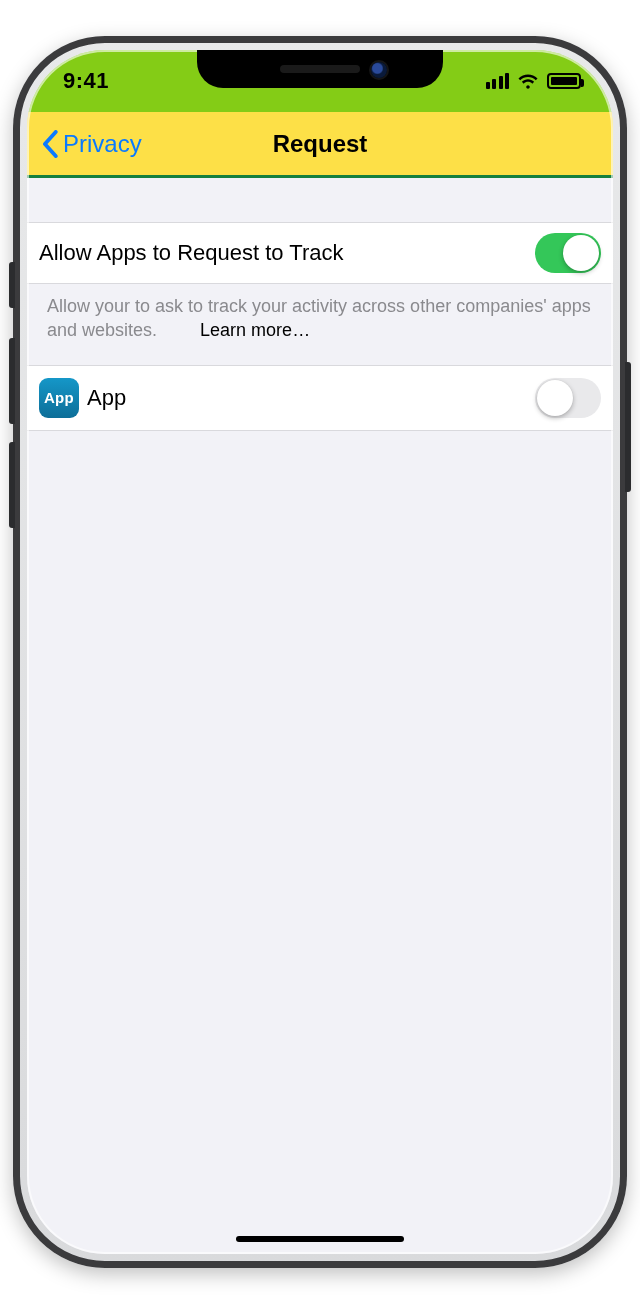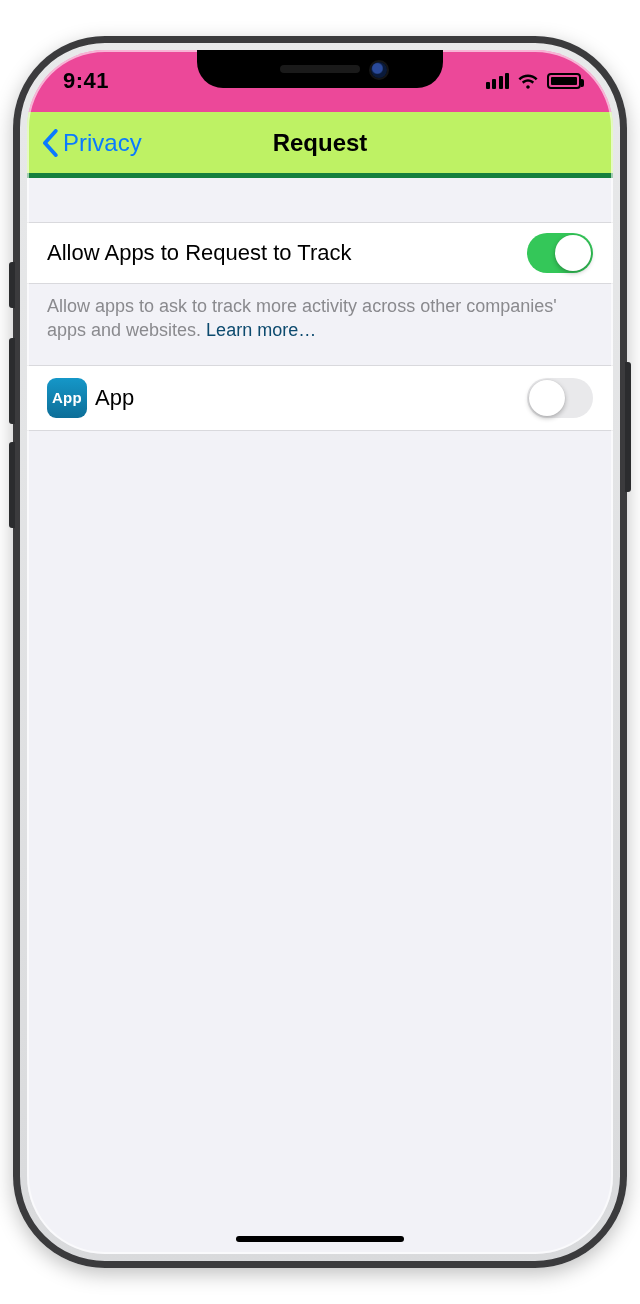--- a/index.html
+++ b/index.html
@@ -68,21 +68,21 @@
       position:absolute; right:56px; top:12px;
       width:16px; height:16px; border-radius:50%;
       background: radial-gradient(circle at 40% 40%, #2a4a9a 0 35%, #0a1a3a 45% 100%);
       box-shadow: 0 0 0 2px #151515;
     }
 
     
     .statusbar{
       position:relative;
       height:62px;
-      background:#ec4899;
+      background:#84cc16;
       display:flex; align-items:center; justify-content:space-between;
       padding: 0 32px 0 36px;
       font-weight:600;
     }
     .time{ font-size:22px; letter-spacing:.5px; }
     .indicators{ display:flex; align-items:center; gap:8px; }
     .signal{
       display:flex; align-items:flex-end; gap:2.5px;
     }
     .signal i{
@@ -102,22 +102,22 @@
       background:#000; border-radius:1px;
     }
     .battery::after{
       content:""; position:absolute; right:-5px; top:4px;
       width:3px; height:8px; background:#000; border-radius:0 2px 2px 0;
     }
 
     
     .navbar{
       height:66px;
-      background:#bef264;
-      border-bottom:5px solid #15803d;
+      background:#fde047;
+      border-bottom:3px solid #15803d;
       position:relative;
       display:flex; align-items:center; justify-content:center;
     }
     .nav-title{
       font-size:24px; font-weight:700; color:#000;
     }
     .nav-back{
       position:absolute; left:14px; top:50%; transform:translateY(-50%);
       display:flex; align-items:center; gap:4px;
       color:#0a7aff; font-size:24px;
@@ -127,34 +127,34 @@
     
     .content{
       background:#f2f2f7;
     }
     .spacer{ height:44px; }
 
     .cell{
       background:#fff;
       border-top:1px solid #d9d9dd;
       border-bottom:1px solid #d9d9dd;
-      padding:0 20px;
+      padding:0 12px;
       height:62px;
       display:flex; align-items:center; justify-content:space-between;
     }
     .cell-label{
       font-size:22px; color:#000;
     }
 
     .footer-text{
       padding:10px 20px 22px;
       font-size:18px; line-height:1.35;
       color:#8a8a8e;
     }
-    .footer-text a{ color:#0c4a6e; text-decoration:none; }
+    .footer-text a{ color:#000000; text-decoration:none;margin-left:38px; }
 
     .app-cell{
       height:66px;
     }
     .app-left{ display:flex; align-items:center; gap:8px; }
     .app-icon{
       width:40px; height:40px; border-radius:9px;
       background: linear-gradient(180deg,#1597c8,#0d6e98);
       color:#fff; font-weight:700; font-size:15px;
       display:flex; align-items:center; justify-content:center;
@@ -237,21 +237,21 @@
       <div class="spacer"></div>
 
       <div class="cell">
         <span class="cell-label">Allow Apps to Request to Track</span>
         <div class="switch on">
           <span class="knob"></span>
         </div>
       </div>
 
       <div class="footer-text">
-        <span>Allow apps to ask to track more activity across other companies' apps and websites. </span><a href="#">Learn more…</a>
+        <span>Allow your to ask to track your activity across other companies' apps and websites. </span><a href="#">Learn more…</a>
       </div>
 
       <div class="cell app-cell">
         <div class="app-left">
           <span class="app-icon">App</span>
           <span class="cell-label">App</span>
         </div>
         <div class="switch off">
           <span class="knob"></span>
         </div>

